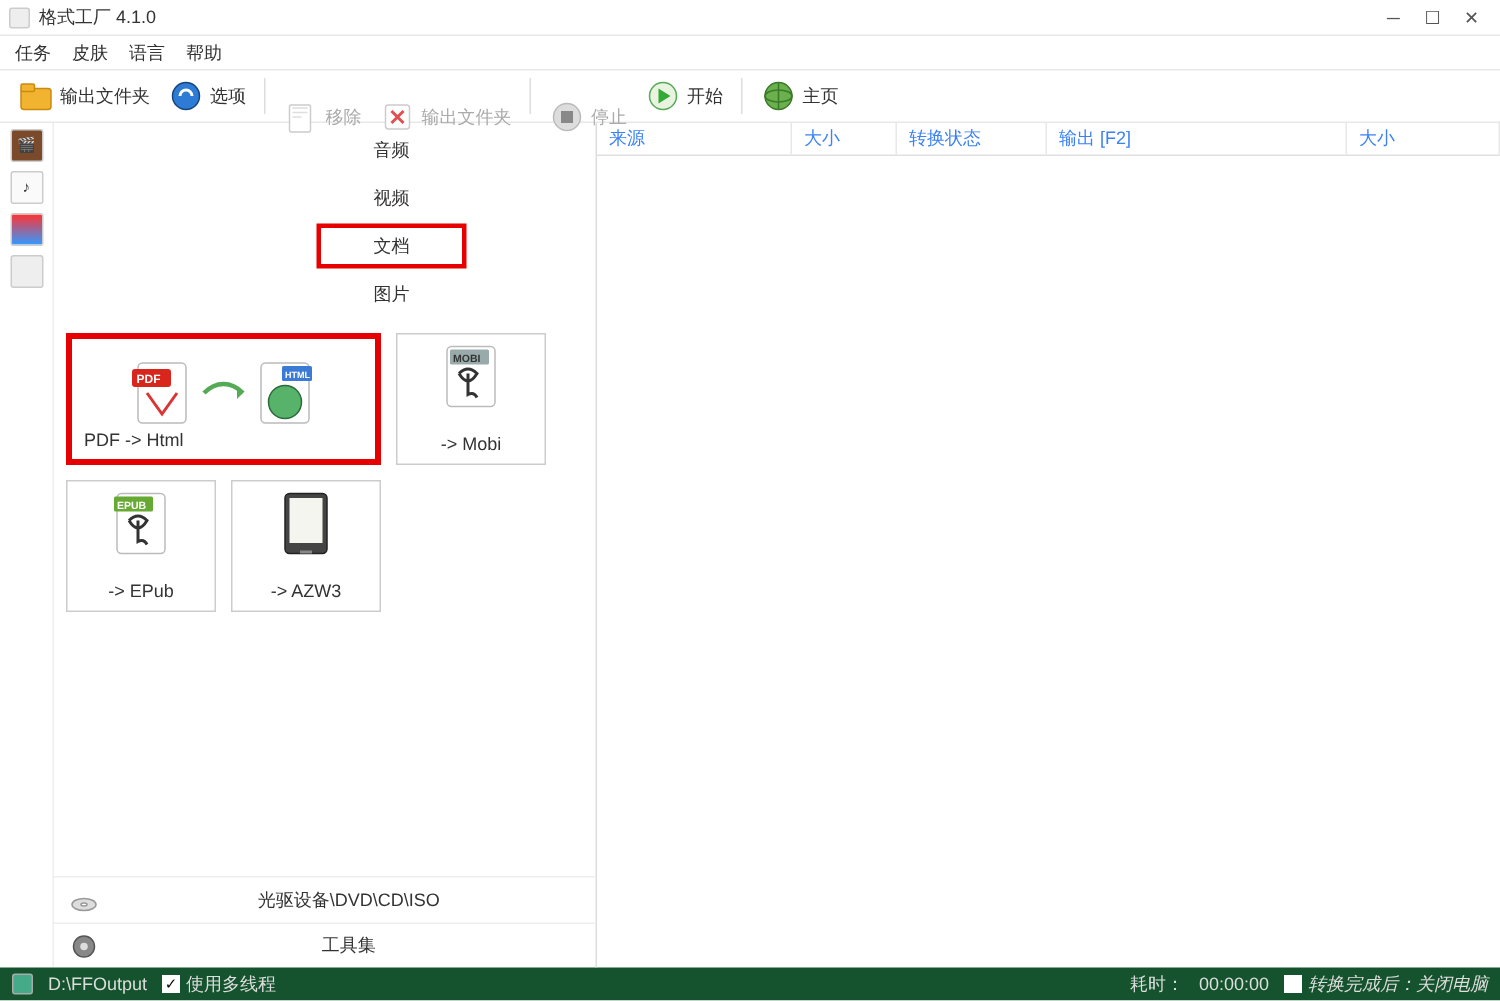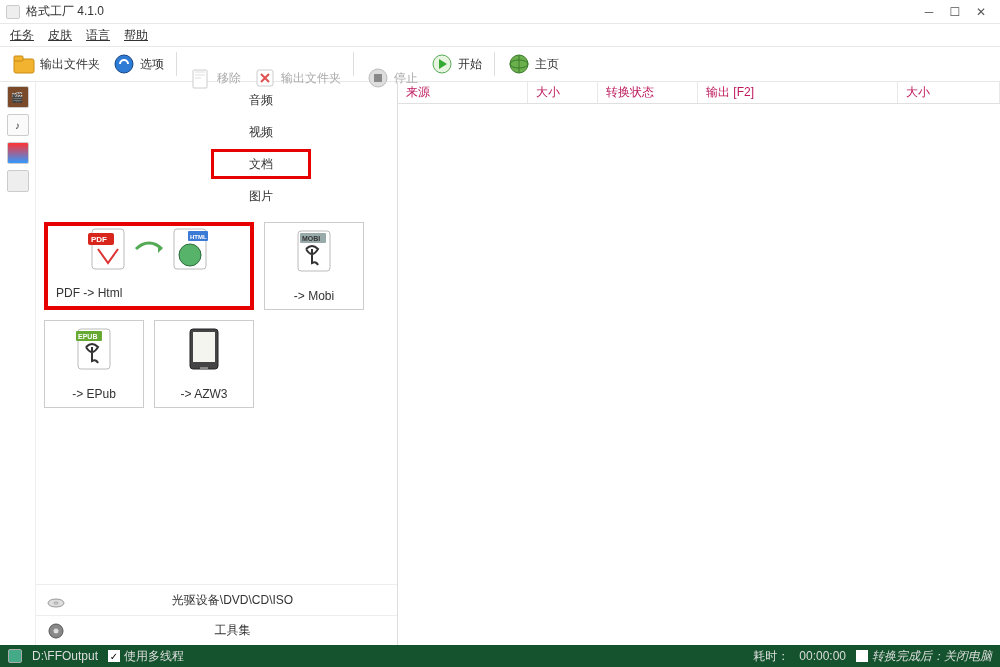--- a/index.html
+++ b/index.html
@@ -7,53 +7,53 @@
 
 
 .titlebar { height: 24px; display: flex; align-items: center; padding: 0 6px; border-bottom: 1px solid #e8e8e8; }
 .titlebar .app-icon { width: 14px; height: 14px; background: #eee; border-radius: 2px; margin-right: 6px; border:1px solid #ccc;}
 .titlebar .title { flex: 0 0 auto; }
 .titlebar .spacer { flex: 1; }
 .winbtn { width: 26px; height: 20px; display: inline-flex; align-items: center; justify-content: center; color:#555; cursor: default; font-size:12px;}
 
 
 .menubar { height: 22px; display: flex; align-items: center; padding: 0 10px; gap: 14px; }
-.menuitem { cursor: default; text-decoration: underline; }
+.menuitem { cursor: default; }
 
 
 .toolbar { height: 36px; border-top: 1px solid #e8e8e8; border-bottom: 1px solid #e8e8e8; display: flex; align-items: center; padding: 0 8px; gap: 4px; text-align: center; }
 .tbbtn { display: flex; align-items: center; gap: 4px; padding: 2px 4px; cursor: default; }
 .tbbtn .ic { width: 24px; height: 24px; display:inline-flex; align-items:center; justify-content:center; }
 .sep { width: 1px; height: 24px; background: #ddd; margin: 0 4px; }
 .disabled { color: #aaa; margin-top: 28px; }
 
 
 .mainrow { flex: 1; display: flex; min-height: 0; }
 .iconstrip { width: 36px; border-right: 1px solid #eee; display:flex; flex-direction:column; align-items:center; padding-top:4px; gap:6px;}
 .stripicon { width:22px; height:22px; border:1px solid #ccc; background:#fafafa; border-radius:2px; display:flex; align-items:center; justify-content:center; font-size:10px;}
 .left { width: 362px; display: flex; flex-direction: column; border-right: 1px solid #ddd; position: relative; }
 .categories { display:flex; flex-direction:column; align-items:center; padding-top:2px;}
 .catbtn { width: 100px; height: 30px; display:flex; align-items:center; justify-content:center; cursor:default; margin:1px 0;}
 .catbtn.highlight { border: 3px solid #e60000; }
 .tiles { padding: 10px 8px; display:flex; flex-wrap:wrap; gap:10px; align-content:flex-start;}
 .tile { width: 100px; height: 88px; border:1px solid #ccc; display:flex; flex-direction:column; align-items:center; justify-content:flex-start; padding-top:6px; cursor:default; background:#fff;}
 .tile .tlabel { margin-top: auto; margin-bottom:6px; text-align:center; width:100%; padding:0 4px;}
 .tile-wide { width: 210px; }
-.tile-highlight { border: 4px solid #e60000; padding-top:1px;}
+.tile-highlight { border: 4px solid #e60000; padding-top:14px;}
 .ticon { width:44px; height:44px; display:flex; align-items:center; justify-content:center;}
 
 .leftbottom { margin-top:auto; border-top:1px solid #eee;}
 .lbrow { height:30px; display:flex; align-items:center; padding:0 10px; gap:12px;}
 .lbicon { width:20px; height:20px; display:inline-flex; align-items:center; justify-content:center;}
 .lbtext { flex:1; text-align:center;}
 
 
 .right { flex: 1; display: flex; flex-direction: column; }
 .listhead { height: 22px; border-bottom: 1px solid #e0e0e0; display:flex; }
-.col { border-right:1px solid #e8e8e8; padding:3px 8px; color:#be185d; display:flex; align-items:center;}
+.col { border-right:1px solid #e8e8e8; padding:3px 8px; color:#3b82f6; display:flex; align-items:center;}
 .c1{width:130px;} .c2{width:70px;} .c3{width:100px;} .c4{width:200px;} .c5{flex:1;}
 .listbody { flex:1; background:#fff; }
 
 
 .status { height: 22px; background: #14532d; color: #ddd; display:flex; align-items:center; padding:0 8px; font-size:12px; gap:10px;}
 .status .cb { width:12px; height:12px; background:#fff; display:inline-block;}
 .status .spacer { flex:1; }
 .sticon { width:14px; height:14px; background:#4a8; border-radius:2px; border:1px solid #aaa;}
 
 svg { display:block; }

